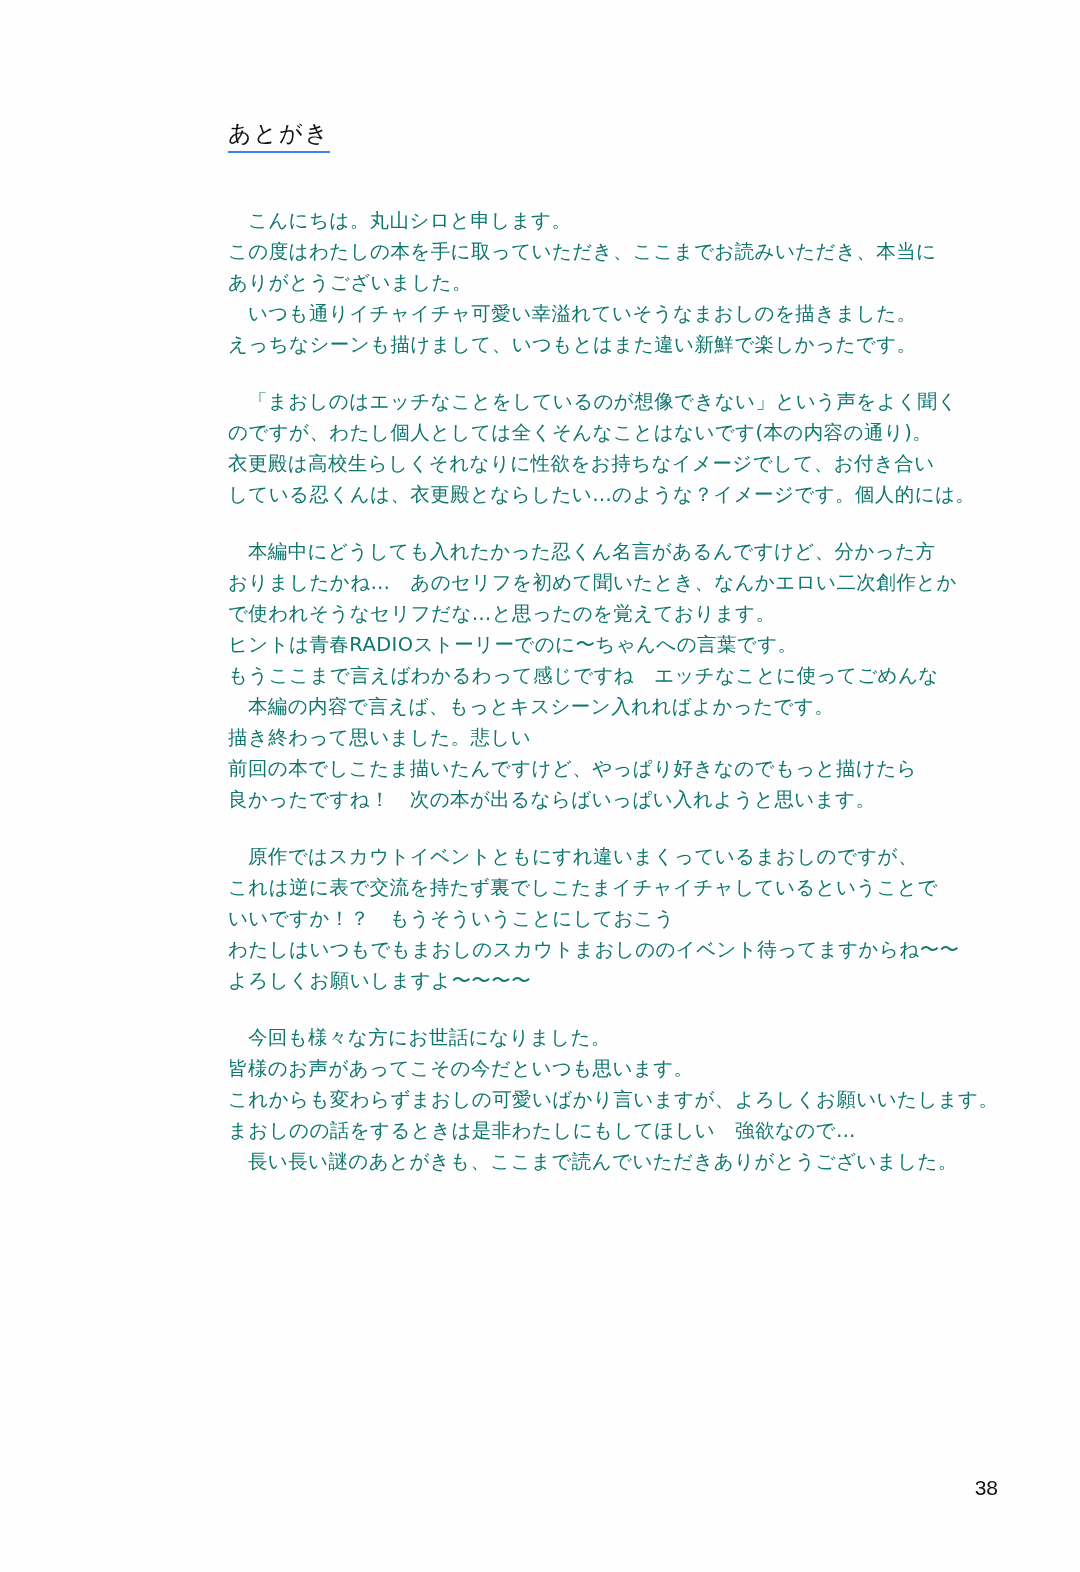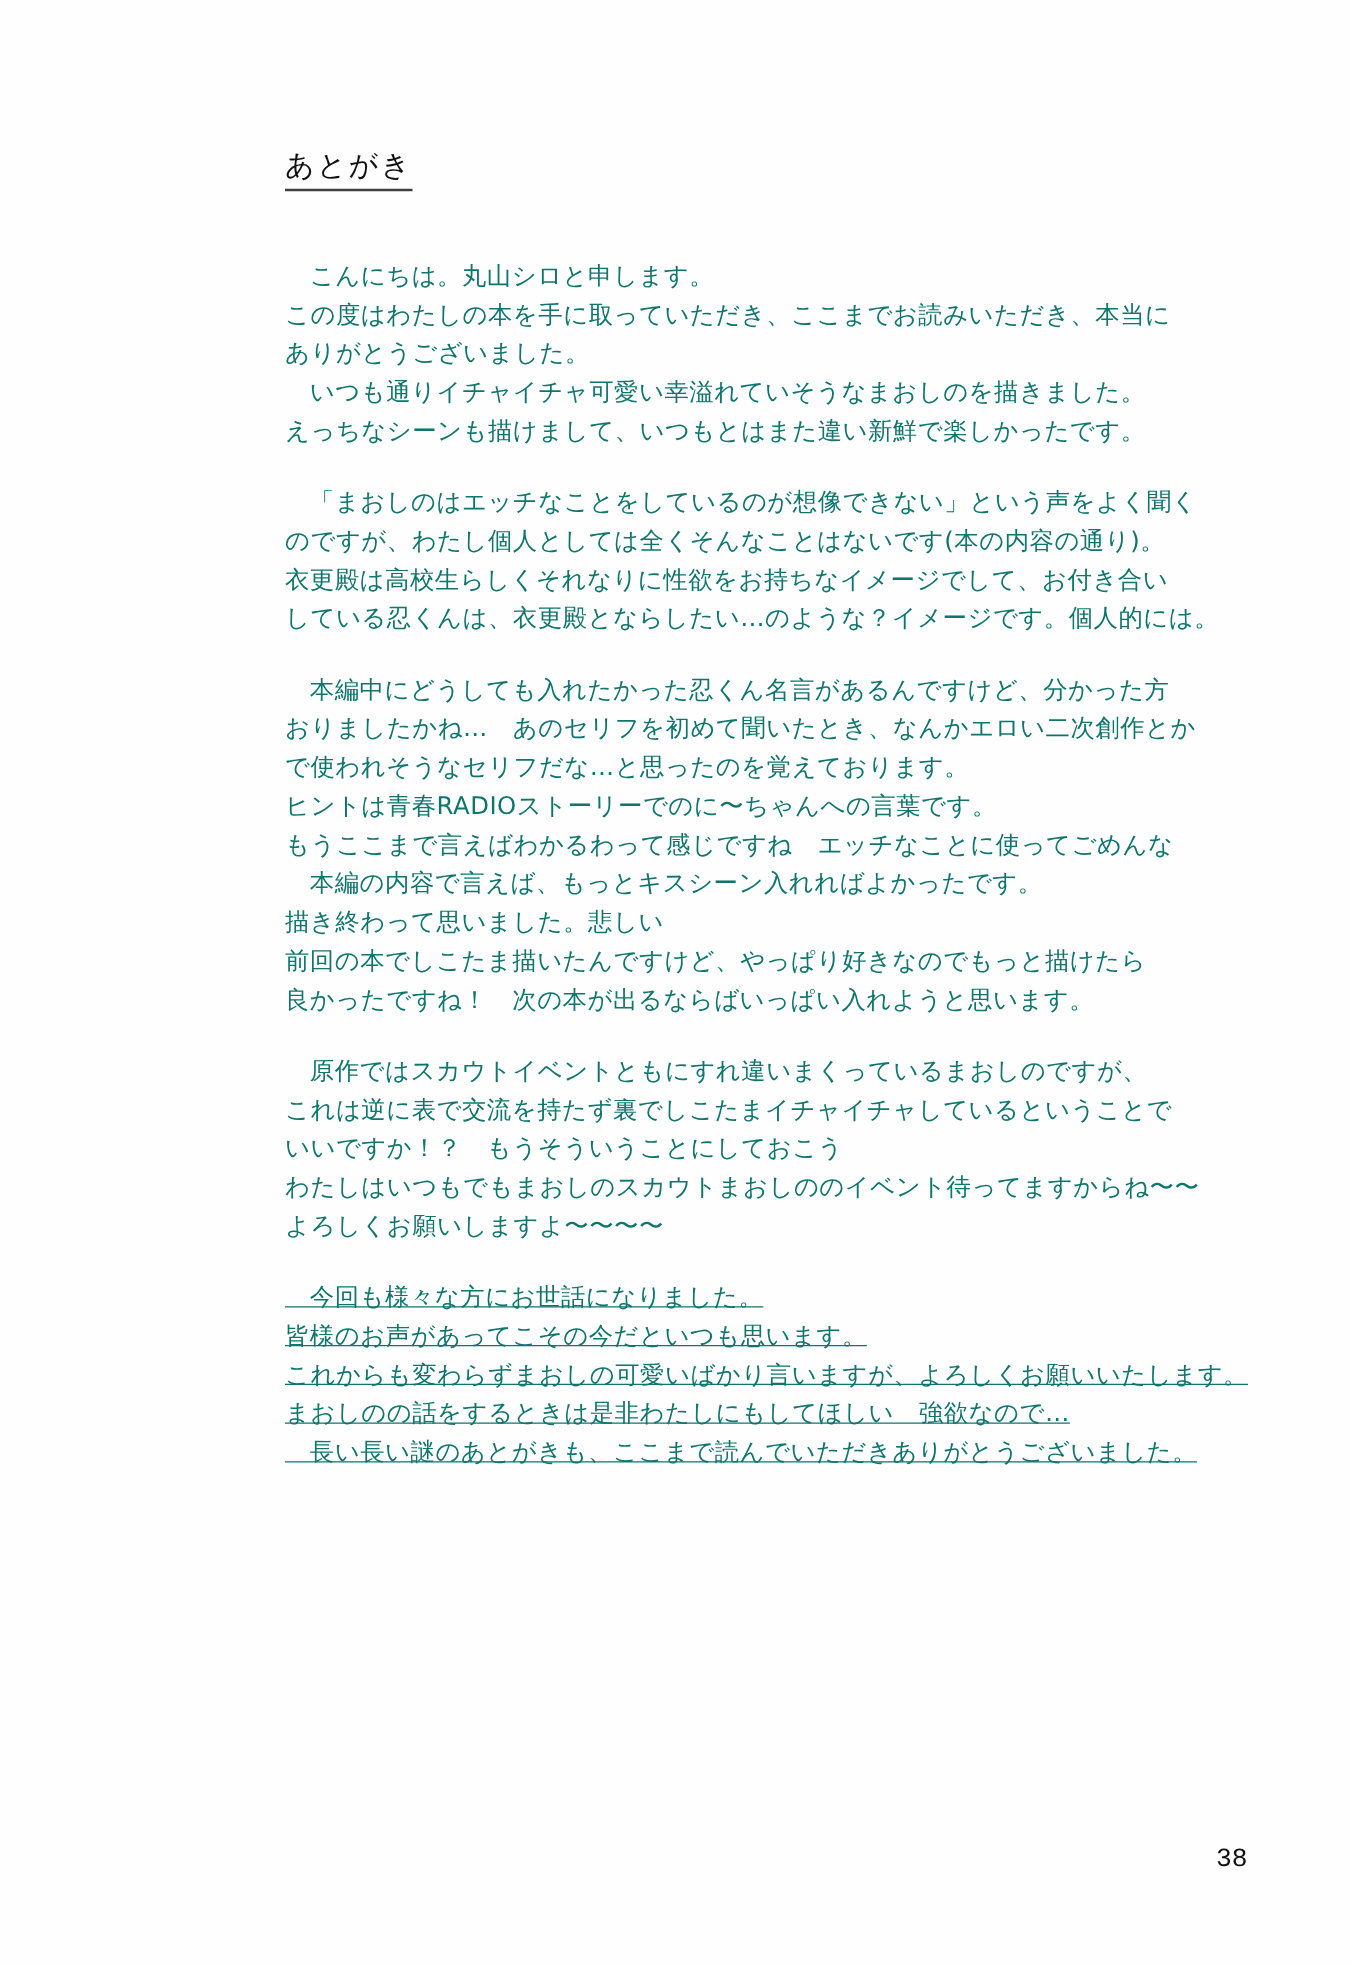--- a/index.html
+++ b/index.html
@@ -19,47 +19,47 @@
     position: absolute;
     inset: 0;
     background: #fefefe;
   }
   .title {
     position: absolute;
     left: 228px;
     top: 120px;
     font-size: 23px;
     letter-spacing: 2px;
-    border-bottom: 2px solid #404040;
+    border-bottom: 2px solid #3b82f6;
     padding-bottom: 3px;
     line-height: 1.2;
     color: #111;
   }
   .body-text {
     position: absolute;
     left: 228px;
     top: 205px;
     width: 800px;
     font-size: 19.5px;
     line-height: 31px;
     color: #0f766e;
     letter-spacing: 0.4px;
   }
   .para {
     margin: 0 0 26px 0;
     white-space: pre-wrap;
   }
-  .para:last-child { margin-bottom: 0; text-decoration: underline; }
+  .para:last-child { margin-bottom: 0; }
   .page-number {
     position: absolute;
     right: 82px;
     bottom: 72px;
     font-size: 21px;
     color: #111;
-    font-family: Liberation Mono, monospace;
+    font-family: Liberation Sans, sans-serif;
     text-align: right;
   }
 </style>
 </head>
 <body>
 
 <div class="page">
 
   <div class="title">あとがき</div>
 

